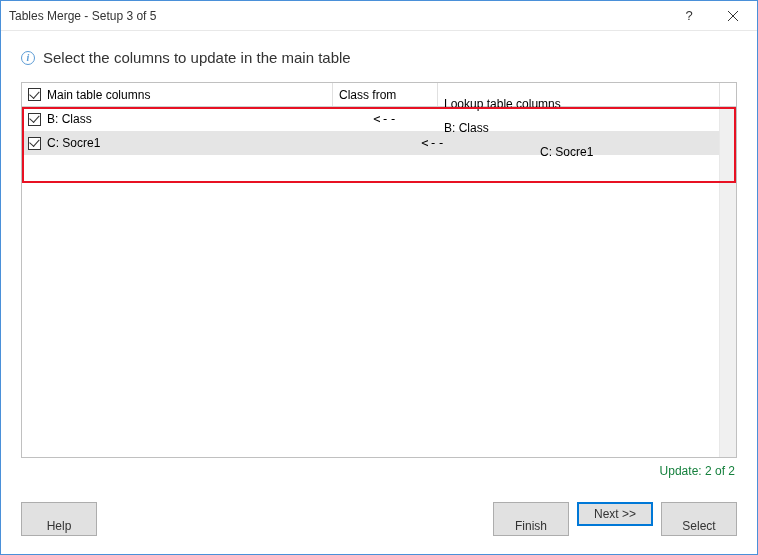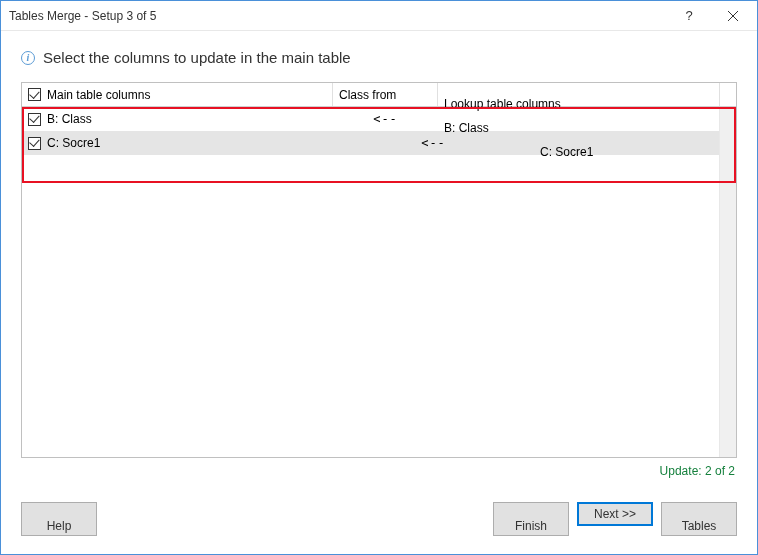--- a/index.html
+++ b/index.html
@@ -287,15 +287,15 @@
     </div>
 
     <div class="status-row">Update: 2 of 2</div>
   </div>
 
   <div class="button-row">
     <button class="btn">Help</button>
     <div class="spacer"></div>
     <button class="btn">Finish</button>
     <button class="btn primary">Next &gt;&gt;</button>
-    <button class="btn">Tables</button>
+    <button class="btn">Select</button>
   </div>
 </div>
 
 </body></html>

